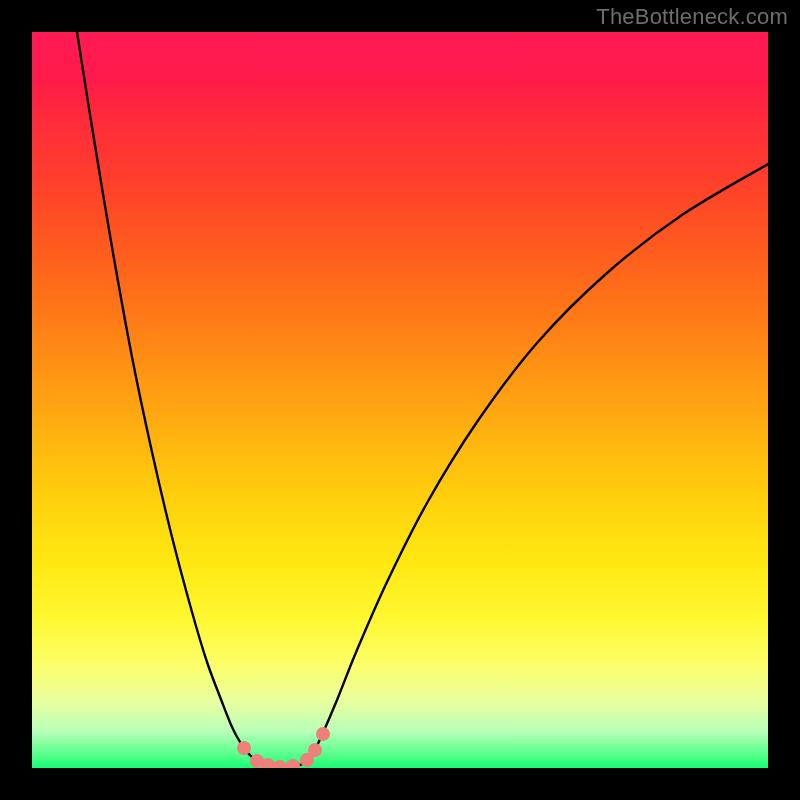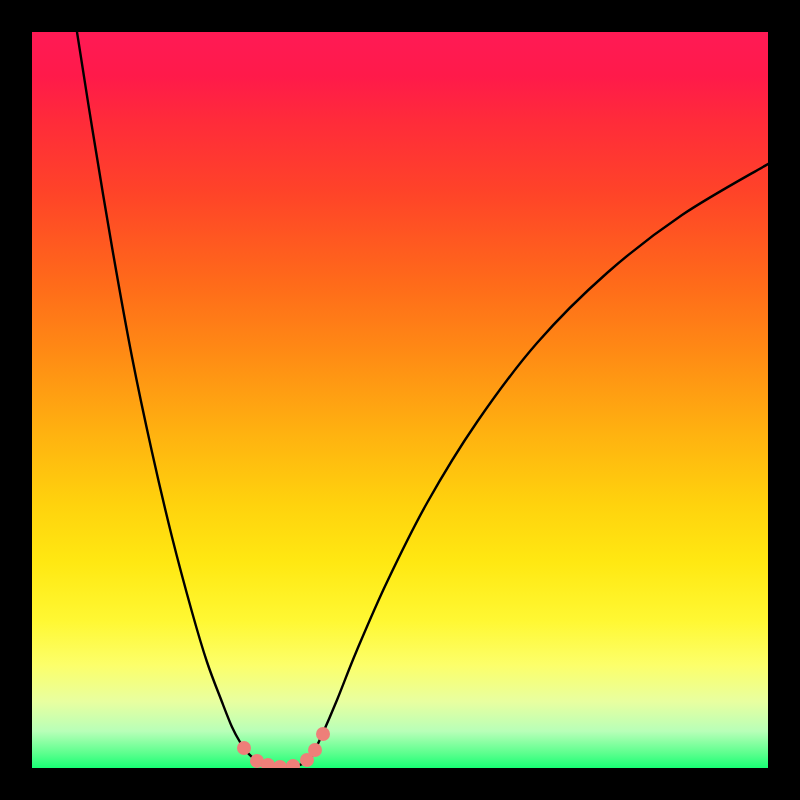--- a/index.html
+++ b/index.html
@@ -86,14 +86,15 @@
           <circle cx="236" cy="733" r="7" fill="#ee7f79"></circle>
           <circle cx="248" cy="735" r="7" fill="#ee7f79"></circle>
           <circle cx="261" cy="734" r="7" fill="#ee7f79"></circle>
           <circle cx="275" cy="728" r="7" fill="#ee7f79"></circle>
           <circle cx="283" cy="718" r="7" fill="#ee7f79"></circle>
           <circle cx="291" cy="702" r="7" fill="#ee7f79"></circle>
         </g>
     </svg>
   </div>
 
+  <div class="watermark">TheBottleneck.com</div>
 
 </div>
 
 </body></html>

